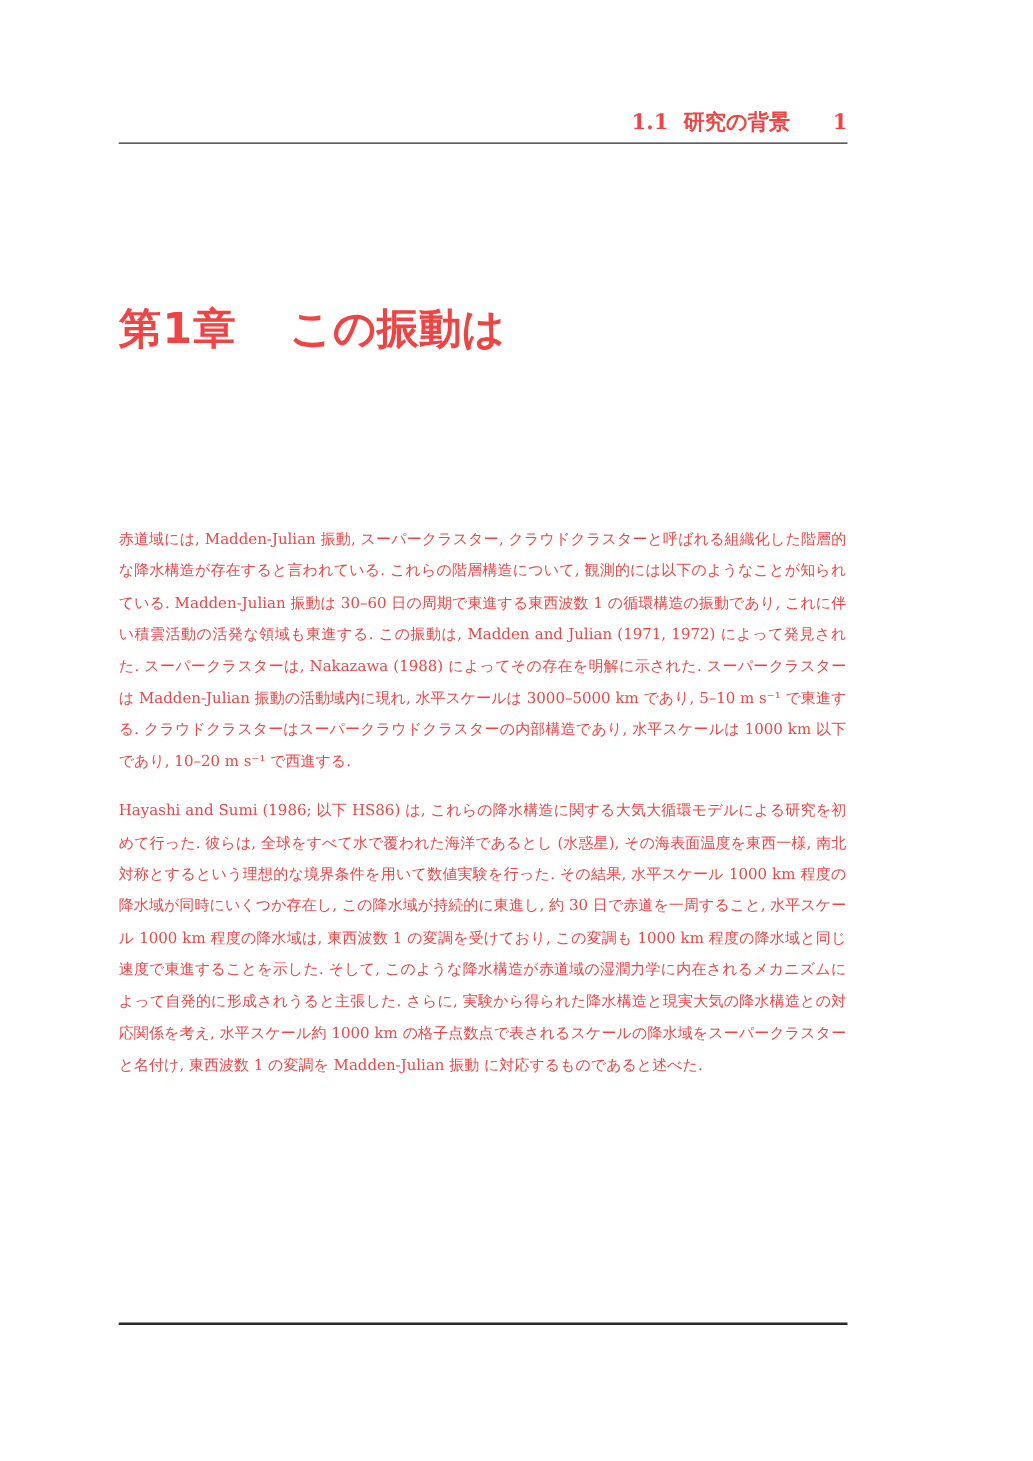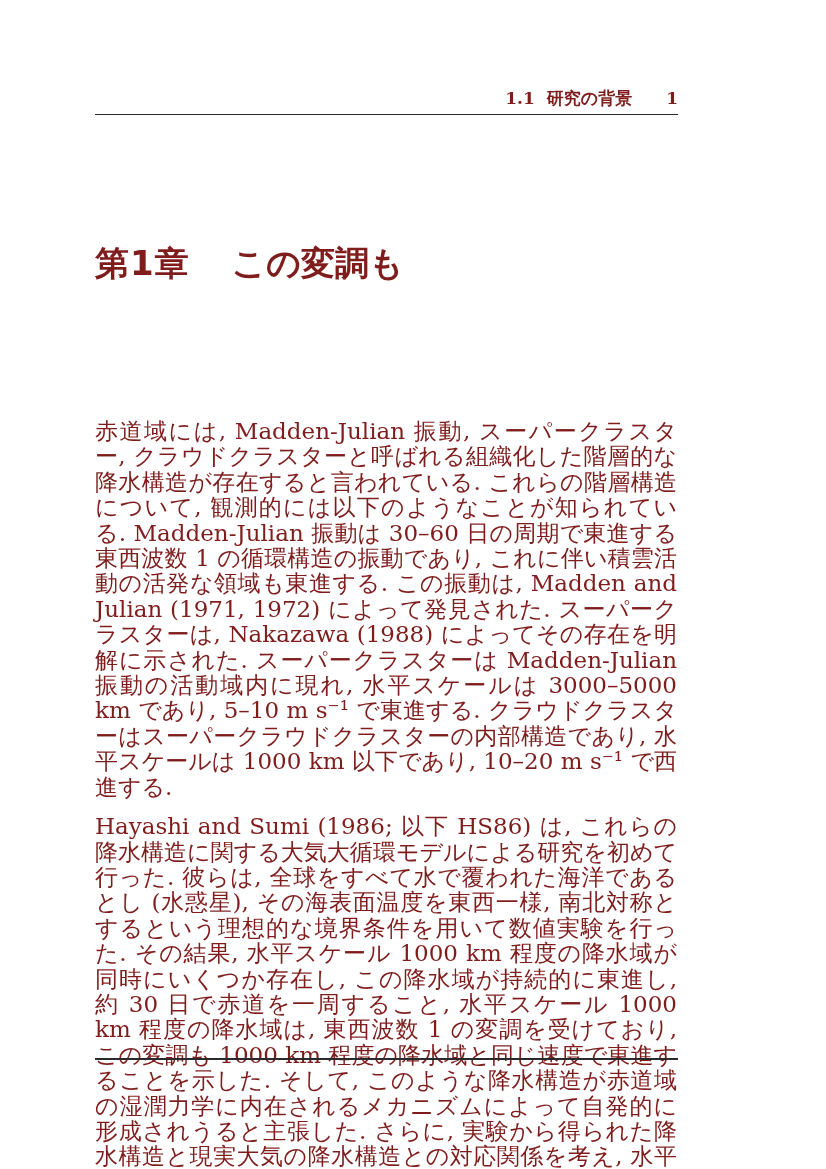--- a/index.html
+++ b/index.html
@@ -6,21 +6,21 @@
     margin: 0;
     padding: 0;
     background: #e8e8e8;
   }
   .page {
     position: relative;
     width: 826px;
     height: 1169px;
     margin: 0 auto;
     background: #ffffff;
-    color: #7f1d1d;
+    color: #ef4444;
     font-family: "DejaVu Serif", "Liberation Serif", serif;
     overflow: hidden;
   }
   
   .running-header {
     position: absolute;
     left: 95px;
     top: 86px;
     width: 583px;
     display: flex;
@@ -84,21 +84,21 @@
   }
   
   .body-text {
     position: absolute;
     left: 95px;
     top: 419px;
     width: 583px;
   }
   .body-text p {
     margin: 0 1px 14px 0;
-    font-size: 23px;
+    font-size: 12px;
     line-height: 25.4px;
     text-align: justify;
     text-justify: inter-ideograph;
   }
   
   .footer-rule {
     position: absolute;
     left: 95px;
     top: 1058px;
     width: 583px;
@@ -114,21 +114,21 @@
   <div class="running-header">
     <span class="sec-num">1.1</span>
     <span class="sec-title">研究の背景</span>
     <span class="page-num">1</span>
   </div>
 
   <div class="header-rule"></div>
 
   <h1 class="chapter-heading">
     <span class="chapter-label">第1章</span>
-    <span class="chapter-title">この変調も</span>
+    <span class="chapter-title">この振動は</span>
   </h1>
 
 
   <div class="body-text">
     <p>赤道域には, Madden-Julian 振動, スーパークラスター, クラウドクラスターと呼ばれる組織化した階層的な降水構造が存在すると言われている. これらの階層構造について, 観測的には以下のようなことが知られている. Madden-Julian 振動は 30–60 日の周期で東進する東西波数 1 の循環構造の振動であり, これに伴い積雲活動の活発な領域も東進する. この振動は, Madden and Julian (1971, 1972) によって発見された. スーパークラスターは, Nakazawa (1988) によってその存在を明解に示された. スーパークラスターは Madden-Julian 振動の活動域内に現れ, 水平スケールは 3000–5000 km であり, 5–10 m s⁻¹ で東進する. クラウドクラスターはスーパークラウドクラスターの内部構造であり, 水平スケールは 1000 km 以下であり, 10–20 m s⁻¹ で西進する.</p>
     <p>Hayashi and Sumi (1986; 以下 HS86) は, これらの降水構造に関する大気大循環モデルによる研究を初めて行った. 彼らは, 全球をすべて水で覆われた海洋であるとし (水惑星), その海表面温度を東西一様, 南北対称とするという理想的な境界条件を用いて数値実験を行った. その結果, 水平スケール 1000 km 程度の降水域が同時にいくつか存在し, この降水域が持続的に東進し, 約 30 日で赤道を一周すること, 水平スケール 1000 km 程度の降水域は, 東西波数 1 の変調を受けており, この変調も 1000 km 程度の降水域と同じ速度で東進することを示した. そして, このような降水構造が赤道域の湿潤力学に内在されるメカニズムによって自発的に形成されうると主張した. さらに, 実験から得られた降水構造と現実大気の降水構造との対応関係を考え, 水平スケール約 1000 km の格子点数点で表されるスケールの降水域をスーパークラスターと名付け, 東西波数 1 の変調を Madden-Julian 振動 に対応するものであると述べた.</p>
   </div>
 
   <div class="footer-rule"></div>
 

